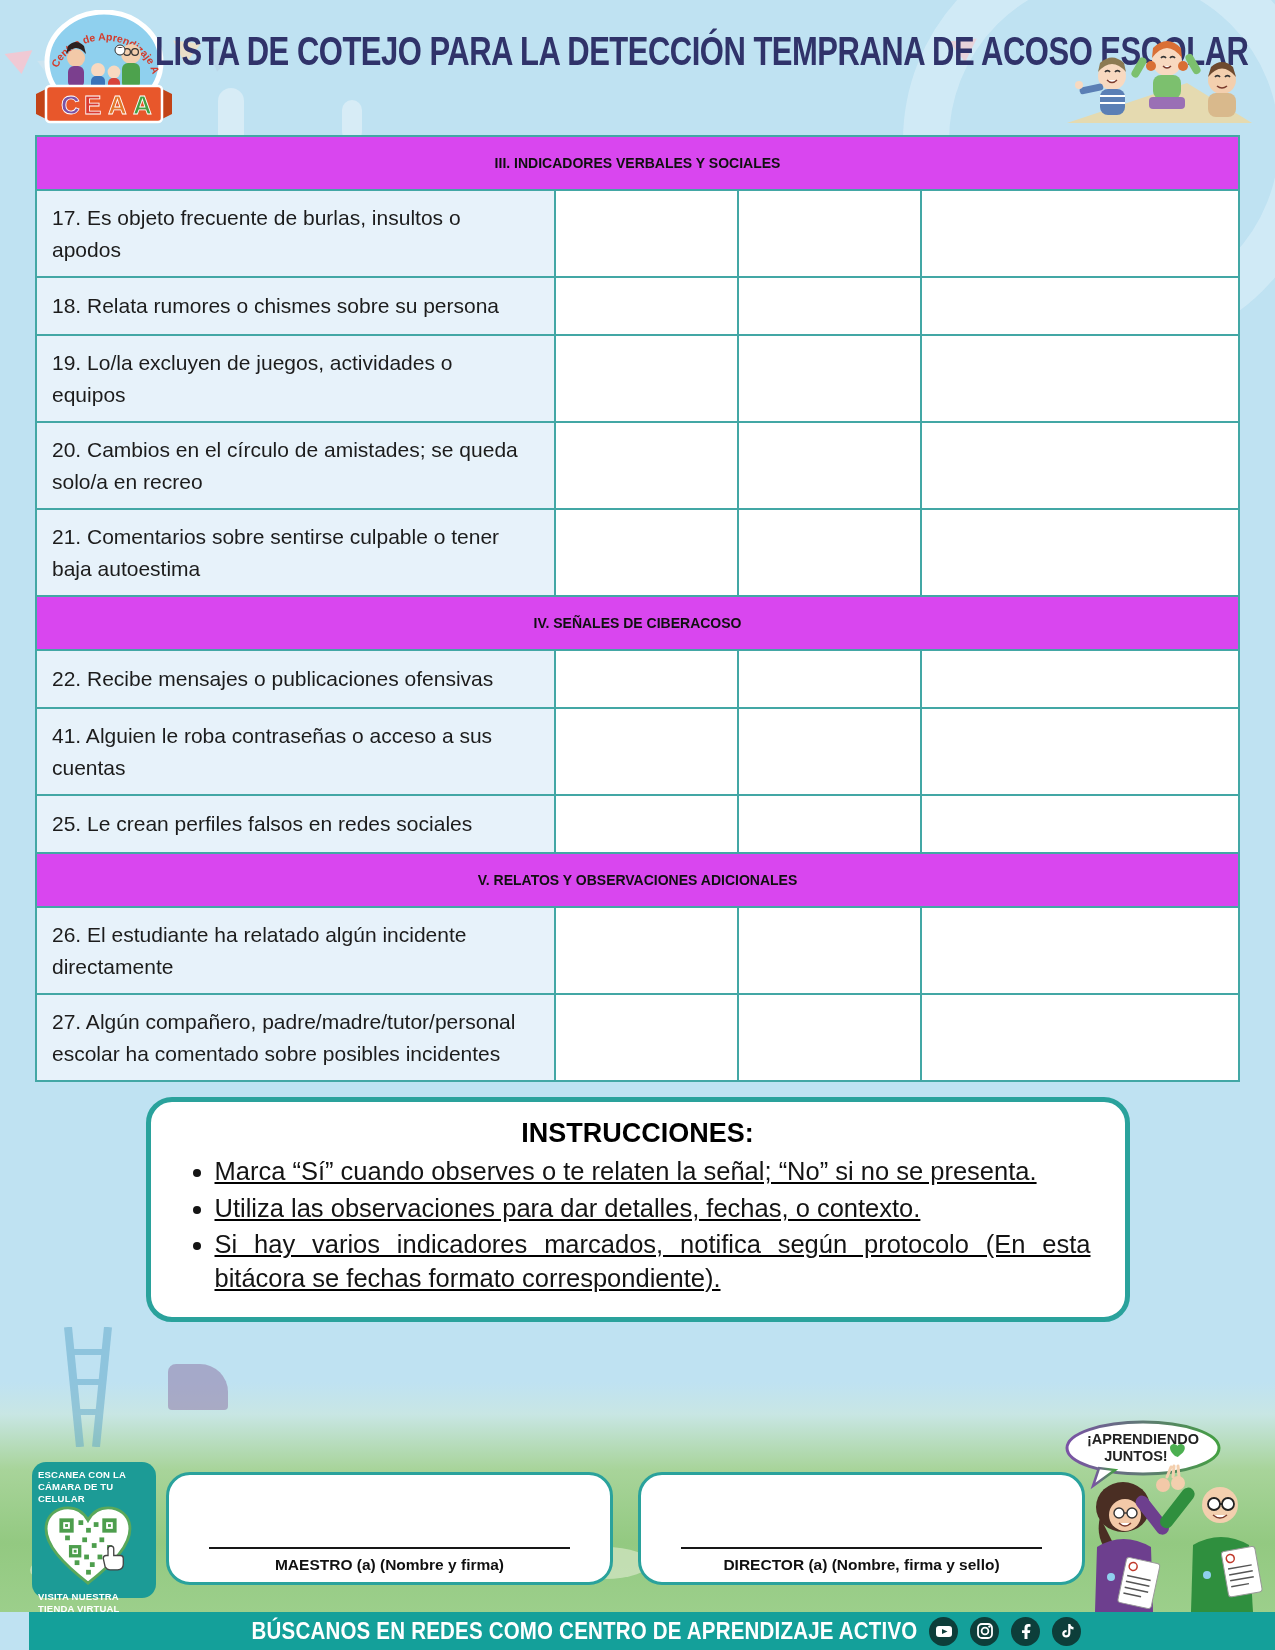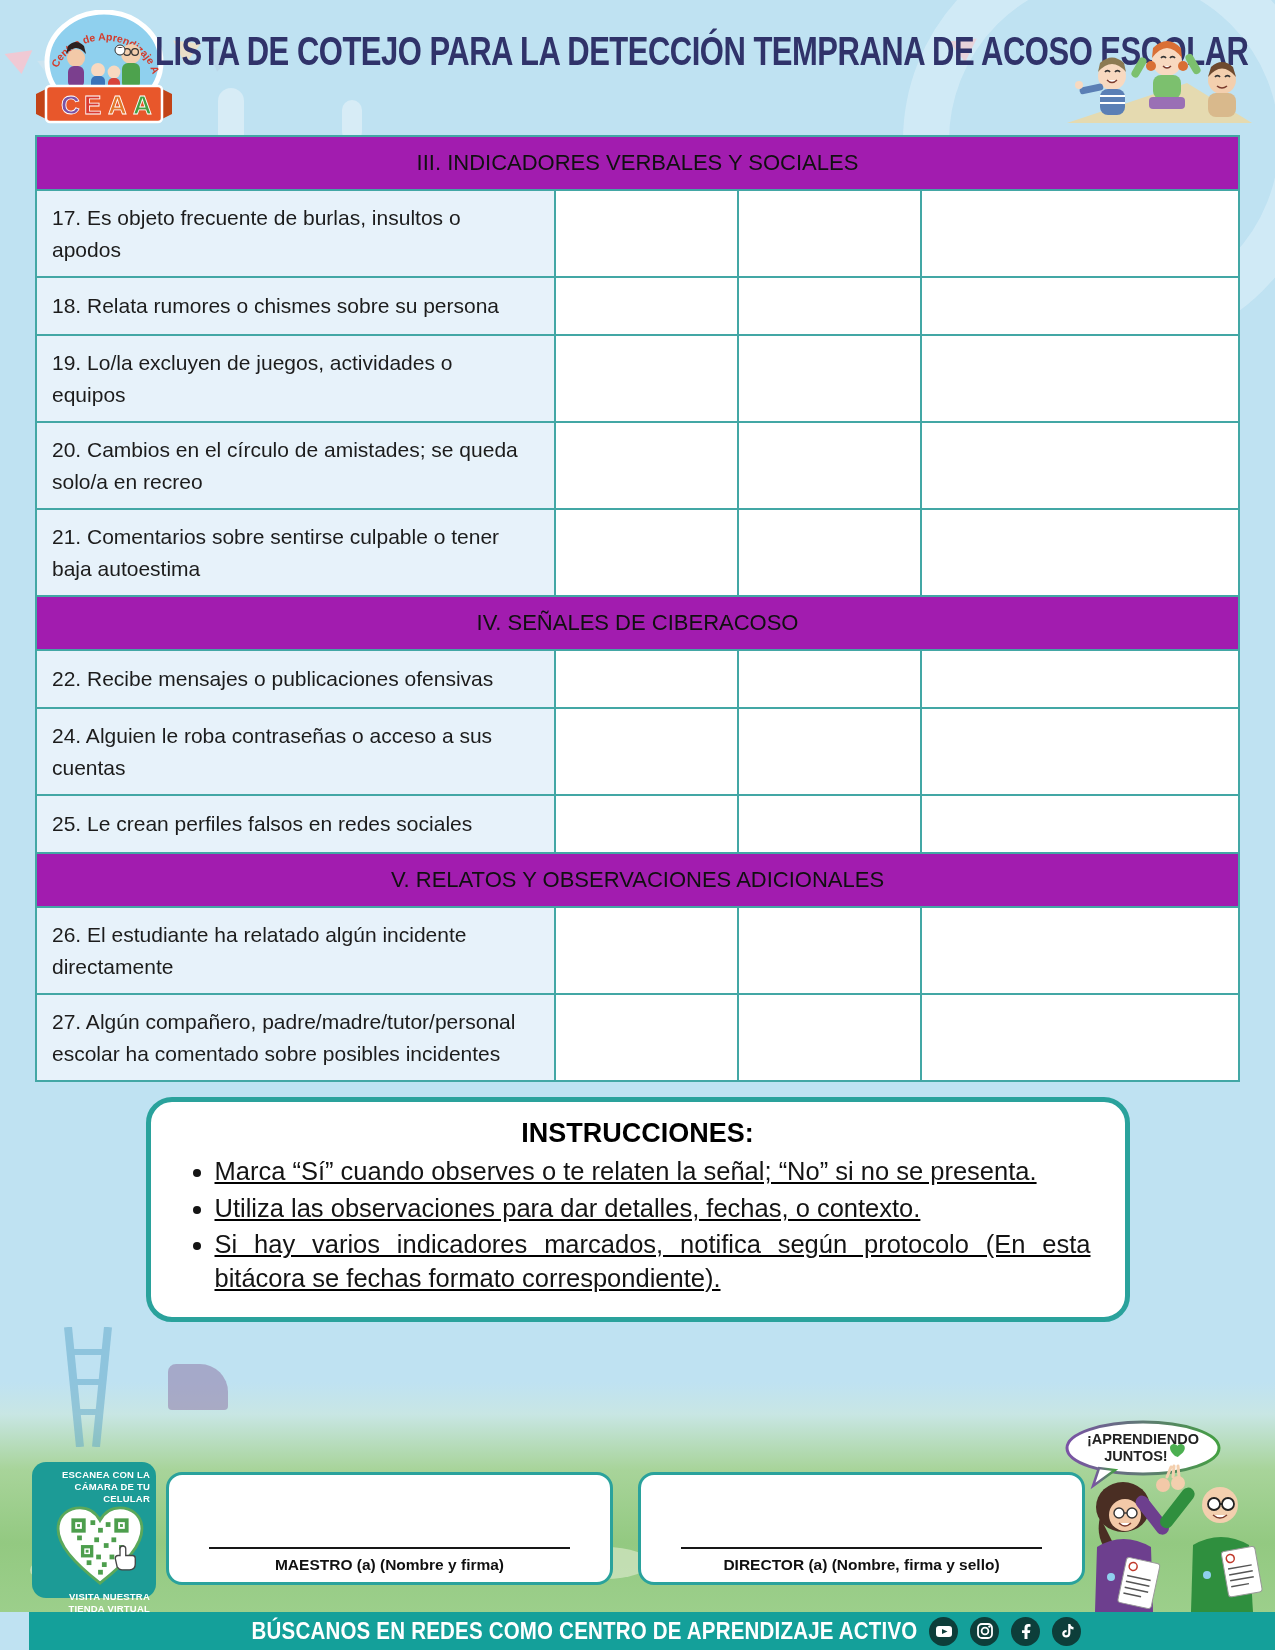--- a/index.html
+++ b/index.html
@@ -19,21 +19,21 @@
   .page-title{position:absolute;left:155px;top:34px;width:895px;text-align:center;
               font-size:31px;font-weight:800;letter-spacing:-.5px;color:#30336a;
               transform:scaleY(1.3);transform-origin:center;white-space:nowrap;}
   .kids{position:absolute;right:8px;top:28px;}
 
   
   .ck-table{position:relative;z-index:2;margin:135px 0 0 35px;width:1205px;
             border:2.5px solid #43a7a5;background:#fff;box-sizing:border-box;}
   .ck-table>*:not(:last-child){border-bottom:2px solid #43a7a5;}
   .ck-sec{display:flex;align-items:center;justify-content:center;min-height:52px;
-          background:#a21caf;font-weight:400;font-size:22px;color:#101010;text-align:center;}
+          background:#d946ef;font-weight:700;font-size:14px;color:#101010;text-align:center;}
   .ck-row{display:grid;grid-template-columns:517px 183px 183px 1fr;}
   .ck-q{background:#e7f2fa;padding:11px 24px 11px 15px;font-size:21px;line-height:1.5;
         color:#1c1c1c;display:flex;align-items:center;min-height:34px;}
   .ck-a{background:#ffffff;border-left:2px solid #43a7a5;}
 
   
   .instructions{position:relative;z-index:2;margin:15px auto 0;width:984px;box-sizing:border-box;
                 background:#fff;border:5px solid #2aa29c;border-radius:26px;padding:14px 34px 18px;}
   .instructions h2{margin:2px 0 6px;text-align:center;font-size:27px;font-weight:800;color:#000;}
   .instructions ul{margin:0;padding-left:30px;text-decoration:underline;}
@@ -41,25 +41,25 @@
 
   
   .scene{position:absolute;left:0;bottom:38px;width:100%;height:230px;z-index:1;
          background:linear-gradient(#bfe2f2 0%,#c8e6e4 14%,#a8d49a 38%,#93c981 70%,#9ccf8b 100%);}
   .scene .blob{position:absolute;border-radius:50%;opacity:.55;}
   .ladder{position:absolute;left:58px;top:-55px;width:60px;height:120px;opacity:.5;}
   .slide{position:absolute;left:168px;top:-18px;width:60px;height:46px;background:#8f7aa8;
          border-radius:8px 28px 4px 4px;opacity:.55;}
 
   .qr-card{position:absolute;left:32px;top:80px;width:124px;height:136px;background:#1c9b96;
-           border-radius:14px;color:#fff;text-align:right;box-sizing:border-box;padding:7px 6px;}
+           border-radius:14px;color:#fff;text-align:left;box-sizing:border-box;padding:7px 6px;}
   .qr-card .qr-txt{font-size:9.5px;font-weight:700;line-height:1.25;letter-spacing:.2px;}
 
   .sig-box{position:absolute;top:90px;width:447px;height:113px;background:#fff;
-           border:3px solid #2aa29c;border-radius:16px;box-sizing:border-box;}
+           border:3px solid #2aa29c;border-radius:24px;box-sizing:border-box;}
   .sig-box .line{position:absolute;left:9%;right:9%;bottom:33px;border-top:2.5px solid #161616;}
   .sig-box .lbl{position:absolute;left:0;right:0;bottom:8px;text-align:center;
                 font-size:15.5px;font-weight:700;color:#101010;}
 
   .bubble{position:absolute;right:52px;top:38px;}
   .teachers{position:absolute;right:0;bottom:0;}
 
   
   .bottom-bar{position:absolute;left:0;bottom:0;width:100%;height:38px;background:#14a09a;z-index:3;
               display:flex;align-items:center;justify-content:center;gap:12px;margin-left:29px;}
@@ -181,21 +181,21 @@
         <div class="ck-a"></div>
       </div>
       <div class="ck-sec">IV. SEÑALES DE CIBERACOSO</div>
       <div class="ck-row">
         <div class="ck-q">22. Recibe mensajes o publicaciones ofensivas</div>
         <div class="ck-a"></div>
         <div class="ck-a"></div>
         <div class="ck-a"></div>
       </div>
       <div class="ck-row">
-        <div class="ck-q">24. Alguien le roba contraseñas o acceso a sus cuentas</div>
+        <div class="ck-q">41. Alguien le roba contraseñas o acceso a sus cuentas</div>
         <div class="ck-a"></div>
         <div class="ck-a"></div>
         <div class="ck-a"></div>
       </div>
       <div class="ck-row">
         <div class="ck-q">25. Le crean perfiles falsos en redes sociales</div>
         <div class="ck-a"></div>
         <div class="ck-a"></div>
         <div class="ck-a"></div>
       </div>

